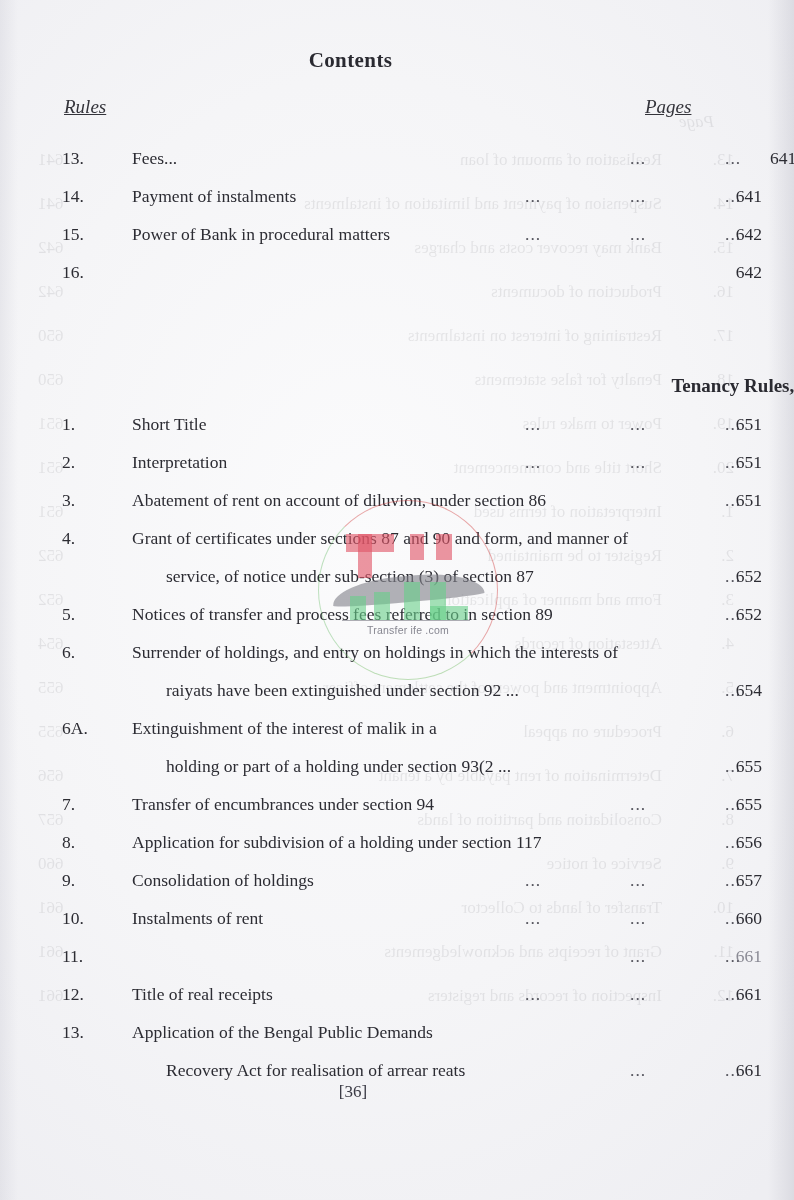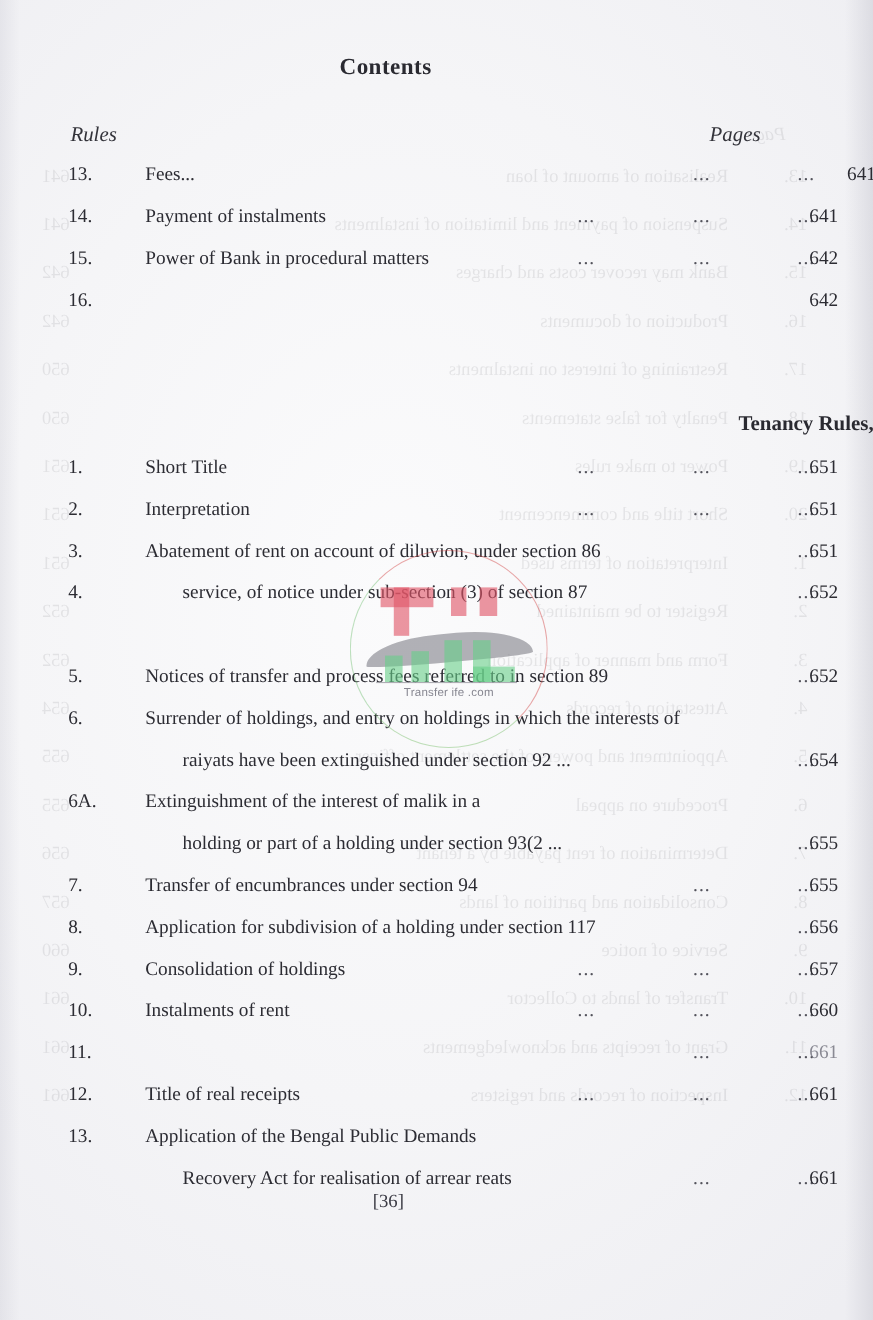--- a/index.html
+++ b/index.html
@@ -72,24 +72,25 @@
     text-align: center;
     font-size: 21px;
     font-weight: bold;
     letter-spacing: 0.4px;
     color: #2a2a31;
   }
 
   
   .col-head {
     position: absolute;
-    top: 112px;
+    top: 96px;
     font-style: italic;
     font-size: 19px;
     color: #33333a;
+    text-decoration: underline;
   }
   .col-head-rules { left: 64px; }
   .col-head-pages { left: 645px; }
 
   
   .toc {
     position: absolute;
     left: 0; top: 0;
     width: 794px;
   }
@@ -417,20 +418,23 @@
           <div class="row-line">
             <span class="line-text">Abatement of rent on account of diluvion, under section 86</span>
             <span class="leader" style="left: 593px;">...</span>
             <span class="row-page">651</span>
           </div>
         </div>
       </div>
       <div class="toc-row" style="top: 528px;">
         <span class="row-num">4.</span>
         <div class="row-body">
+          <div class="row-line">
+            <span class="line-text">Grant of certificates under sections 87 and 90 and form, and manner of</span>
+          </div>
           <div class="row-line cont">
             <span class="line-text cont-text">service, of notice under sub-section (3) of section 87</span>
             <span class="leader" style="left: 593px;">...</span>
             <span class="row-page">652</span>
           </div>
         </div>
       </div>
       <div class="toc-row" style="top: 604px;">
         <span class="row-num">5.</span>
         <div class="row-body">

